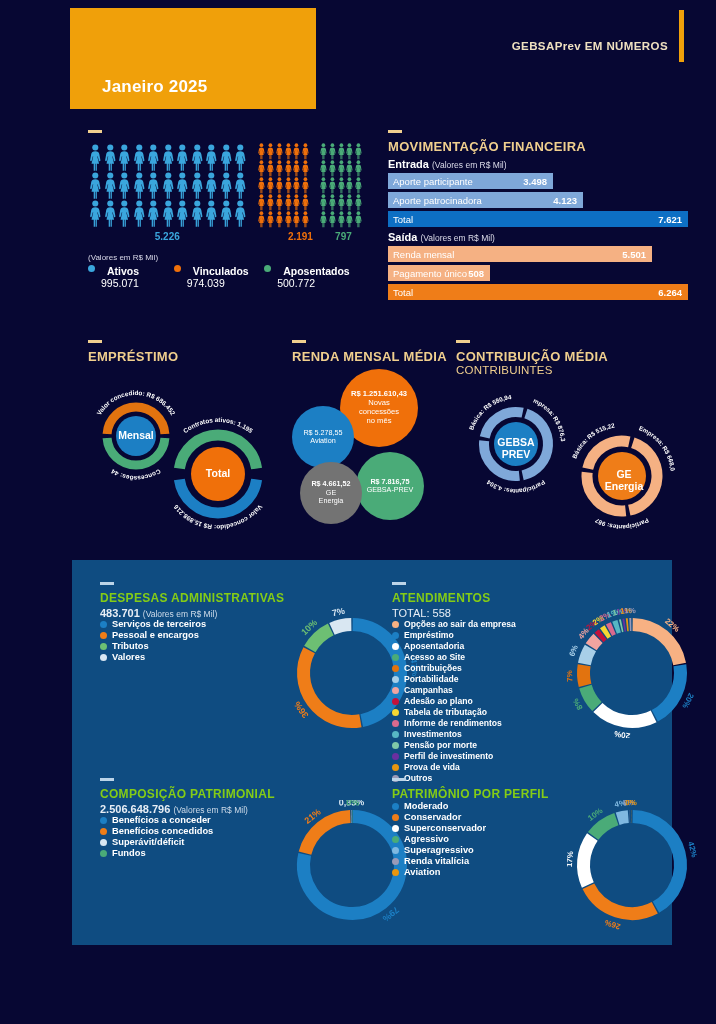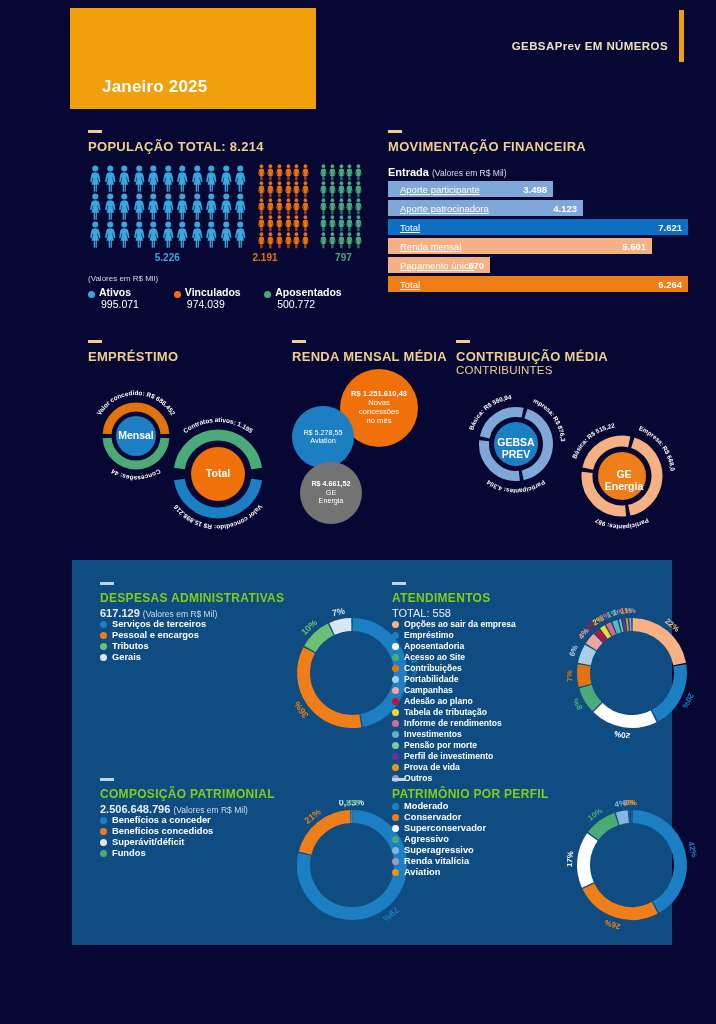--- a/index.html
+++ b/index.html
@@ -40,34 +40,34 @@
   
   #population { left:88px; top:130px; width:280px; }
   .people-wrap { display:flex; align-items:flex-end; gap:9px; margin-top:10px; }
   .grid { display:flex; flex-direction:column; }
   .grow { display:flex; }
   .person { display:block; }
   .pop-nums { display:flex; margin-top:3px; font-size:10px; font-weight:bold; }
   .pop-unit { font-size:8px; color:#d8d8e8; margin-top:11px; }
   .legend-pop { display:flex; margin-top:3px; }
   .lp { display:flex; flex-direction:column; }
-  .lp-top { display:flex; align-items:flex-end; gap:4px; }
+  .lp-top { display:flex; align-items:flex-start; gap:12px; }
   .dot { width:7px; height:7px; border-radius:50%; display:inline-block; }
   .lp-name { font-size:10.5px; font-weight:bold; }
   .lp-val { font-size:10.5px; margin-left:13px; color:#fff; }
 
   
   #mov { left:388px; top:130px; width:300px; }
-  .mv-head { margin-top:12px; font-size:11px; font-weight:bold; }
+  .mv-head { margin-top:4px; font-size:11px; font-weight:bold; }
   .mv-head span { font-weight:normal; font-size:8.5px; color:#dcdcea; }
   .bar {
     height:16px; margin-top:3px; position:relative;
     display:flex; align-items:center;
   }
-  .bar .lbl { font-size:9.5px; padding-left:12px; white-space:nowrap;text-decoration:underline; }
+  .bar .lbl { font-size:9.5px; padding-left:5px; white-space:nowrap; }
   .bar .val { font-size:9.5px; font-weight:bold; position:absolute; }
 
   
   #emp { left:88px; top:340px; width:200px; }
   .donut-area { position:relative; }
   .circ-label {
     position:absolute; color:#fff; font-weight:bold; text-align:center;
     font-size:10.5px; line-height:1.15;
   }
 
@@ -101,21 +101,20 @@
 <div class="page">
 
   <div class="hdr-block">
     <div class="hdr-month">Janeiro 2025</div>
   </div>
   <div class="hdr-right">GEBSAPrev EM NÚMEROS</div>
   <div class="hdr-bar"></div>
 
   <div class="sec" id="population">
     <div class="tick"></div>
-    <div class="sec-title">POPULAÇÃO TOTAL: 8.214</div>
     <div class="people-wrap" id="people-wrap">
         <div class="grid">
           <div class="grow">
             <svg class="person" width="14.56" height="28" viewBox="0 0 12 24">
               <circle cx="6" cy="3" r="2.6" fill="#3aa6dd"></circle>
               <path d="M6 6.2c-2 0-3.3 1-3.5 2.6L1.6 14c-.1.8 1.1 1.1 1.3.3l1-3.7.35.1-1.5 6.2h1.9V23h1.1v-6.1h.5V23h1.1v-6.1h1.9l-1.5-6.2.35-.1 1 3.7c.2.8 1.4.5 1.3-.3L9.5 8.8C9.3 7.2 8 6.2 6 6.2z" fill="#3aa6dd"></path>
             </svg>
             <svg class="person" width="14.56" height="28" viewBox="0 0 12 24">
               <circle cx="6" cy="3" r="2.6" fill="#3aa6dd"></circle>
               <path d="M6 6.2c-2 0-3.3 1-3.5 2.6L1.6 14c-.1.8 1.1 1.1 1.3.3l1-3.7.35.1-1.5 6.2h1.9V23h1.1v-6.1h.5V23h1.1v-6.1h1.9l-1.5-6.2.35-.1 1 3.7c.2.8 1.4.5 1.3-.3L9.5 8.8C9.3 7.2 8 6.2 6 6.2z" fill="#3aa6dd"></path>
@@ -490,21 +489,21 @@
             </svg>
             <svg class="person" width="8.84" height="17" viewBox="0 0 12 24">
               <circle cx="6" cy="3" r="2.6" fill="#4aab78"></circle>
               <path d="M6 6.2c-2 0-3.3 1-3.5 2.6L1.6 14c-.1.8 1.1 1.1 1.3.3l1-3.7.35.1-1.5 6.2h1.9V23h1.1v-6.1h.5V23h1.1v-6.1h1.9l-1.5-6.2.35-.1 1 3.7c.2.8 1.4.5 1.3-.3L9.5 8.8C9.3 7.2 8 6.2 6 6.2z" fill="#4aab78"></path>
             </svg>
           </div>
         </div>
       </div>
     <div class="pop-nums" id="pop-nums">
         <div style="color:#3aa6dd;width:168px;text-align:center;margin-left:0px">5.226</div>
-        <div style="color:#f0700a;width:64px;text-align:left;margin-left:6px">2.191</div>
+        <div style="color:#f0700a;width:64px;text-align:right;margin-left:6px">2.191</div>
         <div style="color:#4aab78;width:52px;text-align:center;margin-left:6px">797</div>
       </div>
     <div class="pop-unit">(Valores em R$ Mil)</div>
     <div class="legend-pop" id="pop-legend">
         <div class="lp" style="width:95px">
           <div class="lp-top">
             <span class="dot" style="background:#3aa6dd"></span>
             <span class="lp-name">Ativos</span>
           </div>
           <div class="lp-val">995.071</div>
@@ -542,28 +541,32 @@
         <div class="bar" style="width:65%;background:#7fa8d9">
           <span class="lbl">Aporte patrocinadora</span>
           <span class="val" style="right:6px">4.123</span>
         </div>
         <div class="bar" style="width:100%;background:#0d6fc4">
           <span class="lbl">Total</span>
           <span class="val" style="right:6px">7.621</span>
         </div>
       </div>
 
+    <div class="mv-head">
+      <b>Saída</b>
+      <span>(Valores em R$ Mil)</span>
+    </div>
     <div id="saida-bars">
         <div class="bar" style="width:88%;background:#f5b183">
           <span class="lbl">Renda mensal</span>
           <span class="val" style="right:6px">5.501</span>
         </div>
         <div class="bar" style="width:34%;background:#f5b183">
           <span class="lbl">Pagamento único</span>
-          <span class="val" style="right:6px">570</span>
+          <span class="val" style="right:6px">508</span>
         </div>
         <div class="bar" style="width:100%;background:#ef7d18">
           <span class="lbl">Total</span>
           <span class="val" style="right:6px">6.264</span>
         </div>
       </div>
   </div>
 
   <div class="sec" id="emp">
     <div class="tick"></div>
@@ -599,20 +602,26 @@
             <div style="font-weight:bold">R$ 1.251.610,43</div>
             <div>Novas</div>
             <div>concessões</div>
             <div>no mês</div>
           </div>
         </div>
         <div class="bub" style="left:0px;top:42px;width:62px;height:62px;background:#1c7fc4;font-size:7.2px">
           <div>
             <div style="font-weight:normal">R$ 5.278,55</div>
             <div>Aviation</div>
+          </div>
+        </div>
+        <div class="bub" style="left:64px;top:88px;width:68px;height:68px;background:#4aab78;font-size:7.2px">
+          <div>
+            <div style="font-weight:bold">R$ 7.816,75</div>
+            <div>GEBSA-PREV</div>
           </div>
         </div>
         <div class="bub" style="left:8px;top:98px;width:62px;height:62px;background:#737373;font-size:7.2px">
           <div>
             <div style="font-weight:bold">R$ 4.661,52</div>
             <div>GE</div>
             <div>Energia</div>
           </div>
         </div>
       </div>
@@ -654,39 +663,39 @@
           <div>Energia</div>
         </div>
       </div>
   </div>
 
   <div class="panel">
     <div class="sub" style="left:28px; top:22px; width:270px;">
       <div class="tick blue"></div>
       <div class="sub-title">DESPESAS ADMINISTRATIVAS</div>
       <div class="sub-val">
-        <b>617.129</b>
+        <b>483.701</b>
         <span>(Valores em R$ Mil)</span>
       </div>
       <div class="lg" id="lg-0">
           <div class="lg-row">
             <span class="dot" style="background:#1c7fc4"></span>
             <span class="nm">Serviços de terceiros</span>
           </div>
           <div class="lg-row">
             <span class="dot" style="background:#ef7d18"></span>
             <span class="nm">Pessoal e encargos</span>
           </div>
           <div class="lg-row">
             <span class="dot" style="background:#6dbf73"></span>
             <span class="nm">Tributos</span>
           </div>
           <div class="lg-row">
             <span class="dot" style="background:#d9e7f2"></span>
-            <span class="nm">Gerais</span>
+            <span class="nm">Valores</span>
           </div>
         </div>
     </div>
     <div class="sub" id="chart-0" style="left:215px; top:48px;">
         <svg width="130" height="130">
           <path d="M 65.67716574644855 16.504727585548743 A 48.5 48.5 0 0 1 74.75227917557929 112.50939960556818" stroke="#1c7fc4" stroke-width="13" fill="none"></path>
           <path d="M 73.42193661684614 112.76317602109208 A 48.5 48.5 0 0 1 22.177041746342034 42.23062920488431" stroke="#ef7d18" stroke-width="13" fill="none"></path>
           <path d="M 22.82949591899687 41.043819470664815 A 48.5 48.5 0 0 1 43.73899938072973 21.408488754490406" stroke="#6dbf73" stroke-width="13" fill="none"></path>
           <path d="M 44.96443515350971 20.831842450900417 A 48.5 48.5 0 0 1 64.32283425355145 16.504727585548743" stroke="#d9e7f2" stroke-width="13" fill="none"></path>
           <text x="126.7" y="59.2" font-size="9" font-weight="bold" fill="#1c7fc4" text-anchor="middle" dominant-baseline="middle" font-family="Liberation Sans, sans-serif" transform="rotate(84.6 126.7 59.2)">47%</text>

